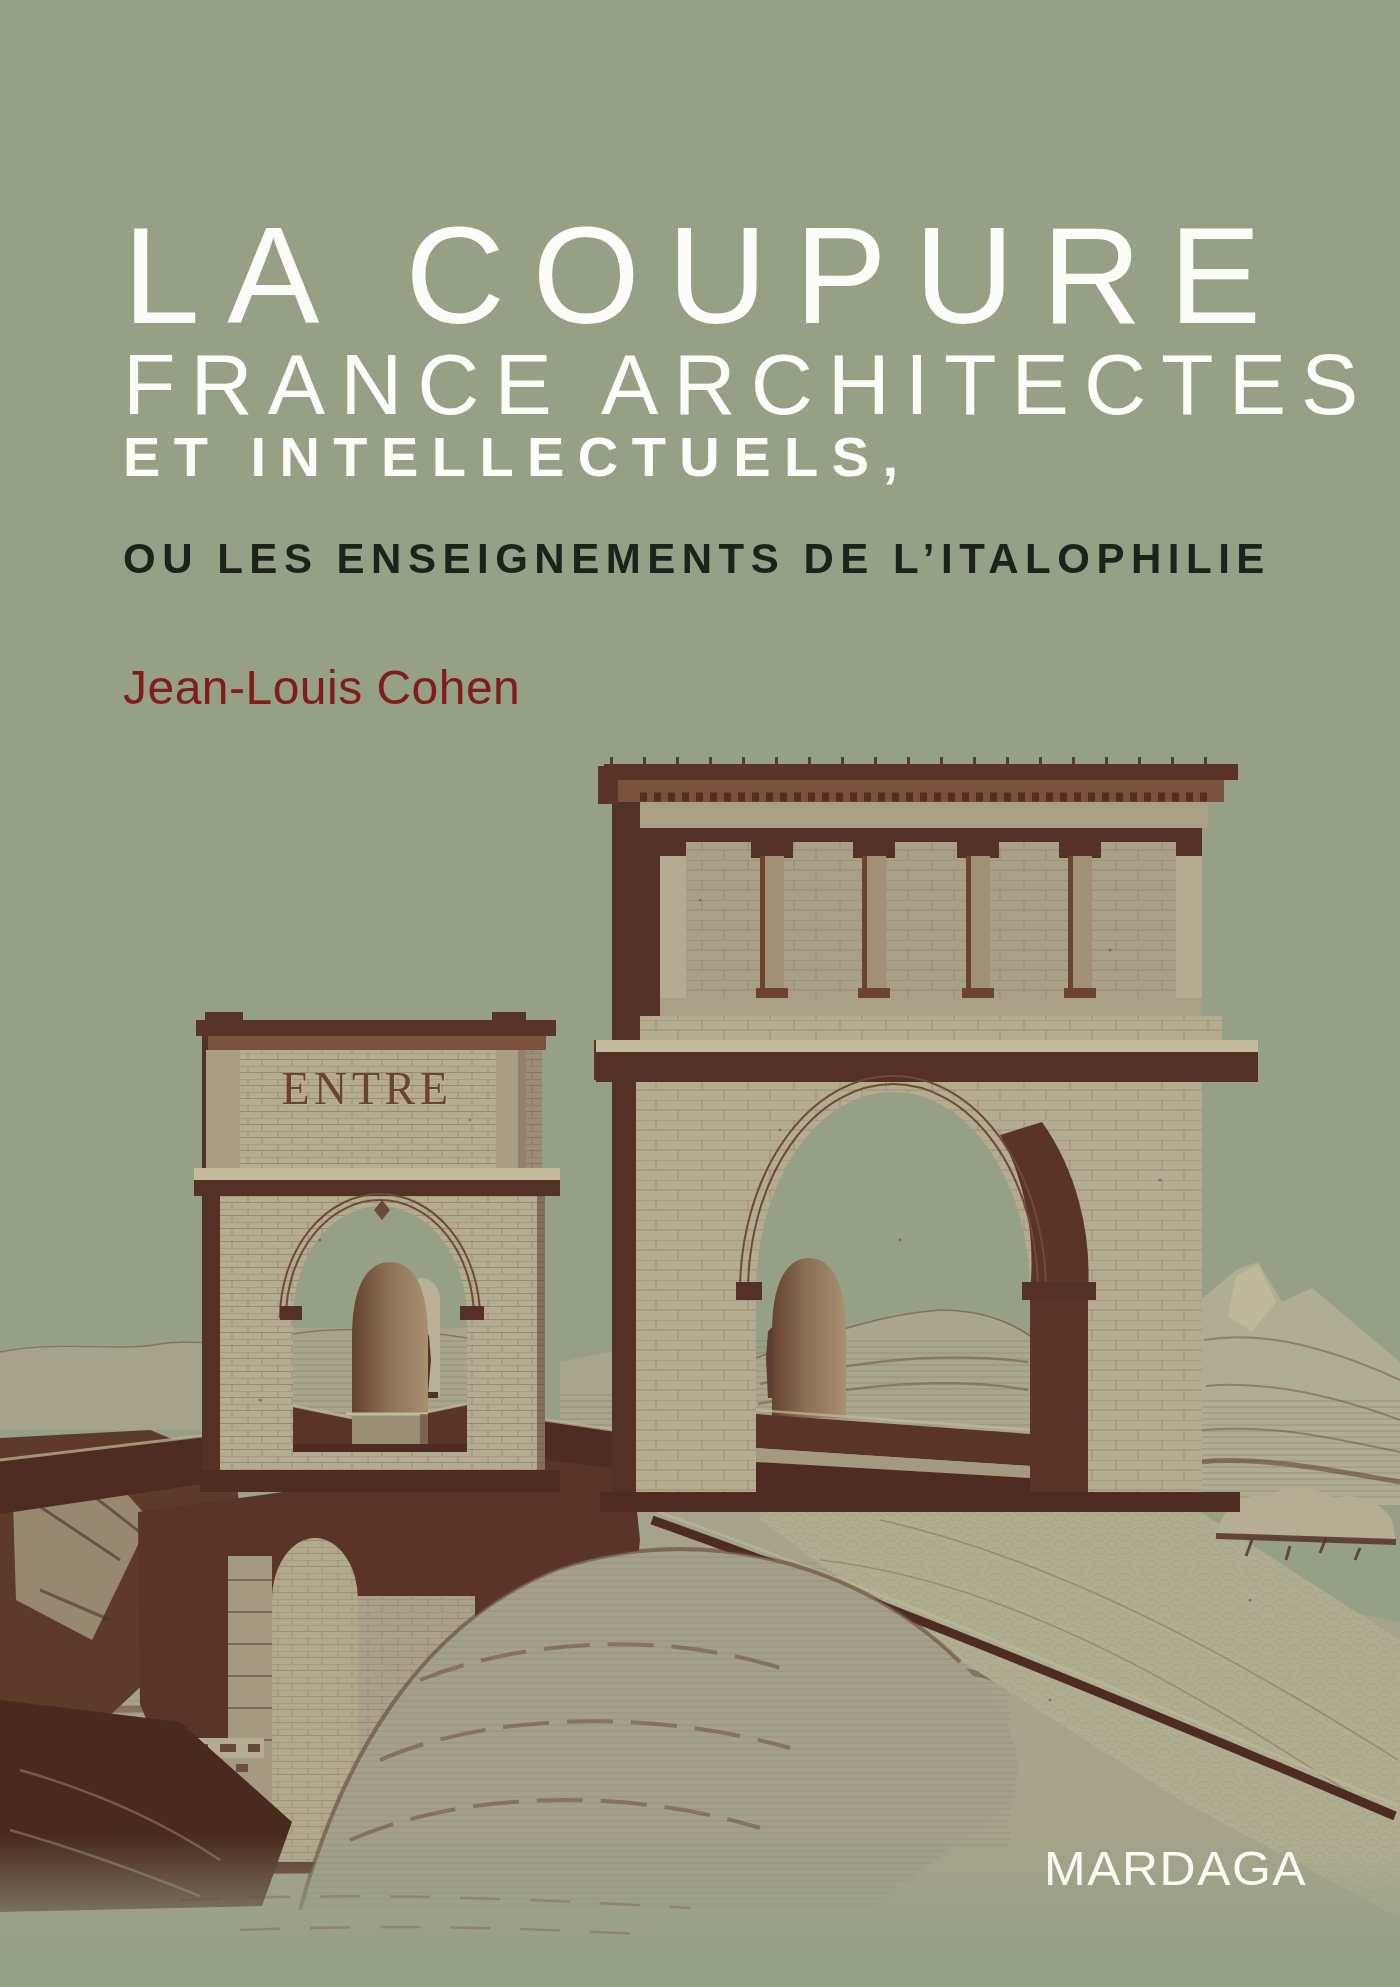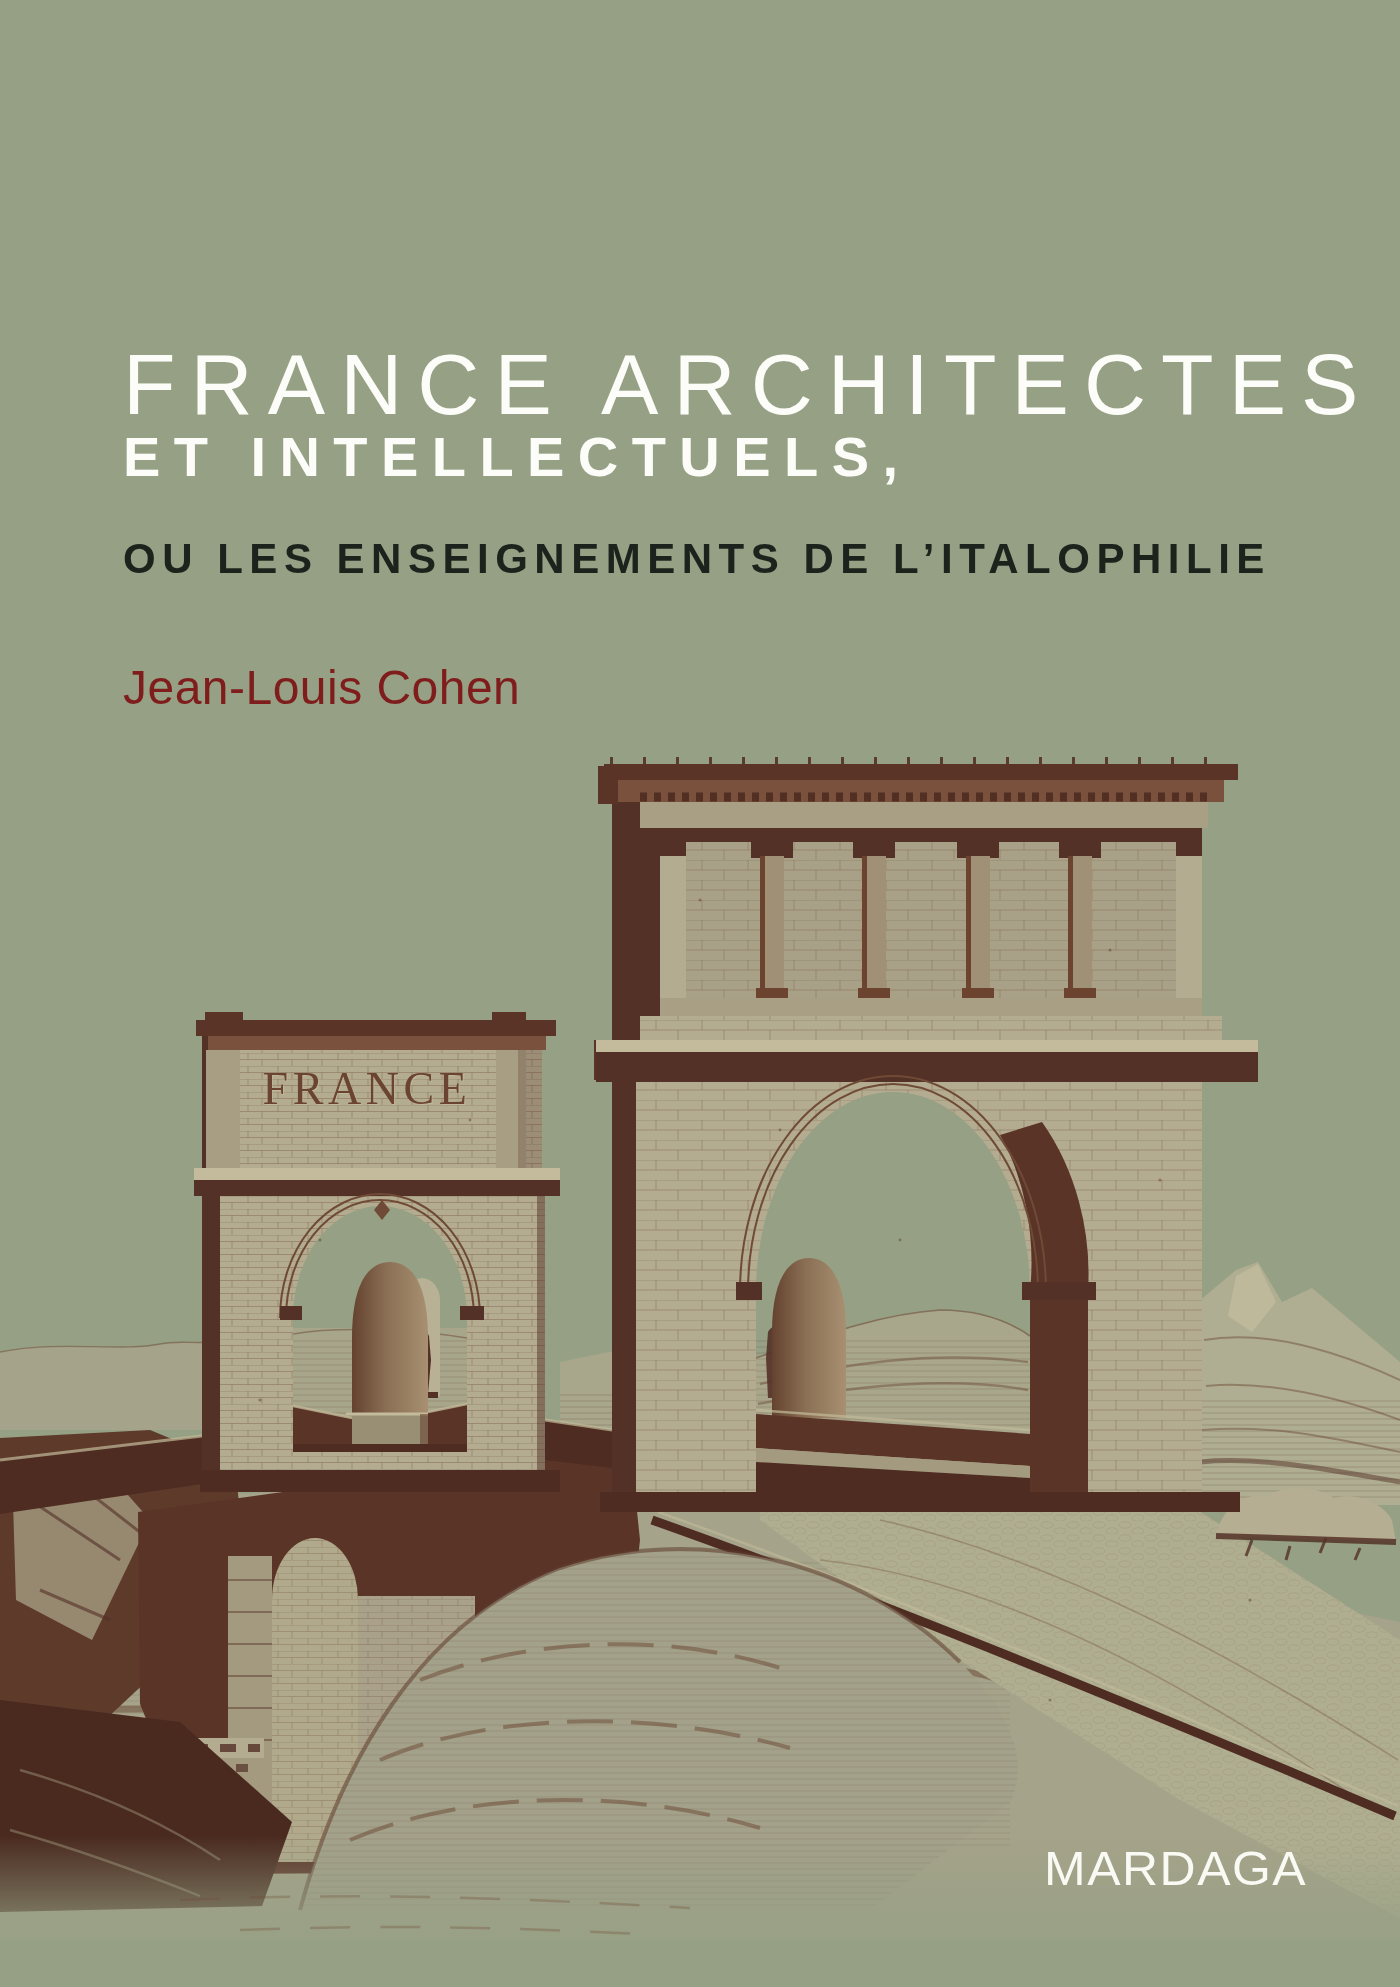--- a/index.html
+++ b/index.html
@@ -296,21 +296,22 @@
       <circle cx="1250" cy="1600" r="1.6"></circle>
         <circle cx="1050" cy="1700" r="1.5"></circle>
       <circle cx="500" cy="1520" r="1.5"></circle>
         <circle cx="780" cy="1130" r="1.4"></circle>
       <circle cx="1080" cy="1420" r="1.4"></circle>
         <circle cx="620" cy="1300" r="1.5"></circle>
     </g>
   </svg>
 
   <div class="textlayer">
+    <div class="t-line t1">LA COUPURE</div>
     <div class="t-line t2">FRANCE ARCHITECTES</div>
     <div class="t-line t3">ET INTELLECTUELS,</div>
     <div class="t-line t4">OU LES ENSEIGNEMENTS DE L’ITALOPHILIE</div>
     <div class="author">Jean-Louis Cohen</div>
-    <div class="inscription">FRANCE</div>
+    <div class="inscription">ENTRE</div>
     <div class="publisher">MARDAGA</div>
   </div>
 
 </div>
 
 </body></html>

